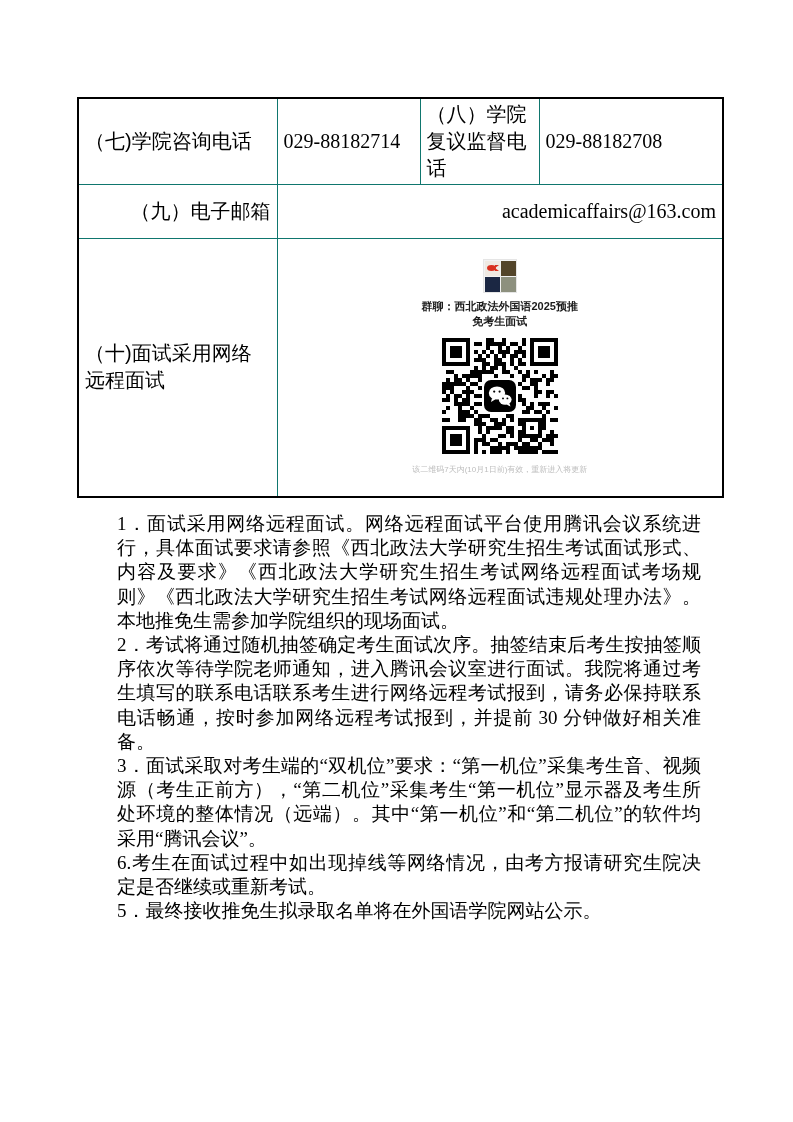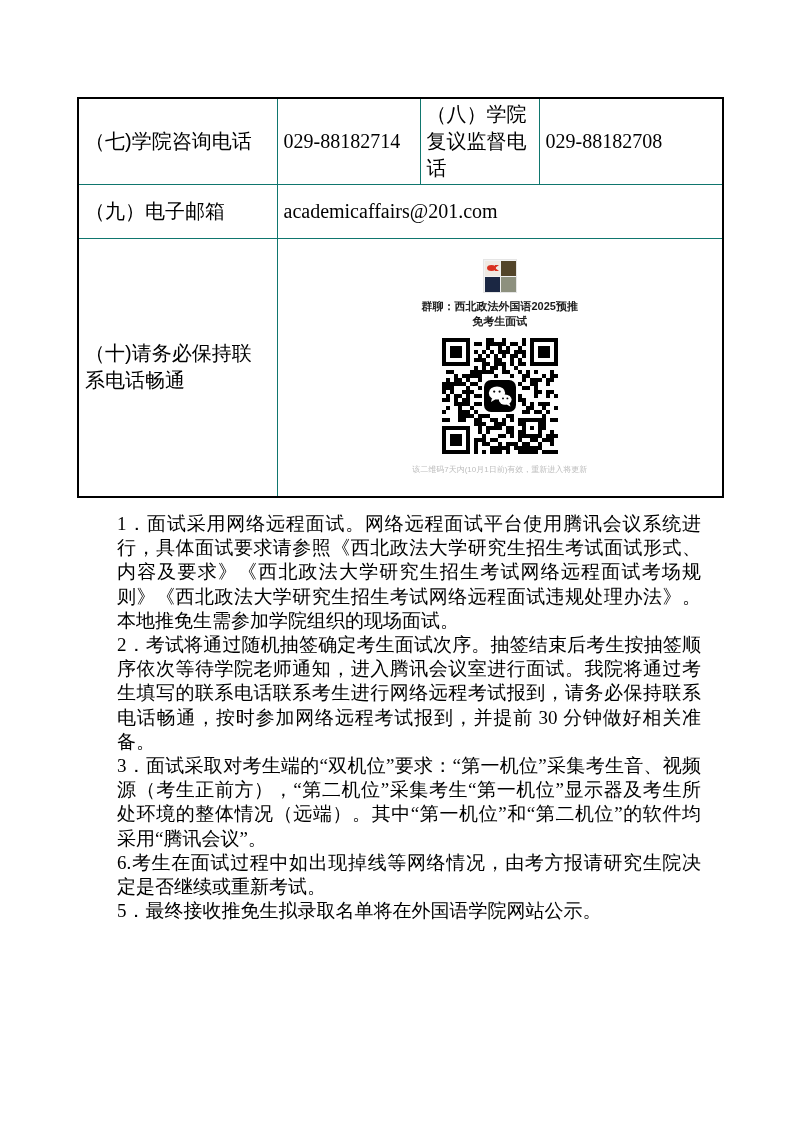--- a/index.html
+++ b/index.html
@@ -9,21 +9,21 @@
   }
   
   .contact-table {
     position:absolute; left:77px; top:97px;
     border-collapse:collapse; table-layout:fixed;
     border:2.5px solid #000;
   }
   .contact-table td { border:1px solid #0f766e; padding:2px 6px; vertical-align:middle; overflow:hidden; }
   .zh-label { font-family:"Liberation Sans","DejaVu Sans",sans-serif; font-size:20px; line-height:27px; }
   .val { font-family:"Liberation Serif","DejaVu Serif",serif; font-size:20px; }
-  .r1 { height:82px; } .r2 { height:54px; } .r3 { height:258px; }
+  .r1 { height:82px; } .r2 { height:54px;text-align:right; } .r3 { height:258px; }
 
   
   .qr-cell { text-align:center; vertical-align:middle; }
   .wechat-card { display:flex; flex-direction:column; align-items:center; gap:0; }
   .group-avatar {
     width:34px; height:34px; background:#f2f2f2; border:1px solid #e5e5e5;
     display:grid; grid-template-columns:15px 15px; grid-template-rows:15px 15px;
     gap:1px; padding:1px; box-sizing:border-box; margin-bottom:6px;
   }
   .group-avatar .cell { width:15px; height:15px; position:relative; overflow:hidden; }
@@ -71,24 +71,24 @@
     </colgroup>
     <tbody>
         <tr class="r1">
       <td class="zh-label">（七)学院咨询电话</td>
       <td class="val">029-88182714</td>
       <td class="zh-label">（八）学院复议监督电话</td>
       <td class="val">029-88182708</td>
     </tr>
     <tr class="r2">
       <td class="zh-label">（九）电子邮箱</td>
-      <td class="val" colspan="3">academicaffairs@201.com</td>
+      <td class="val" colspan="3">academicaffairs@163.com</td>
     </tr>
     <tr class="r3">
-      <td class="zh-label">（十)请务必保持联系电话畅通</td>
+      <td class="zh-label">（十)面试采用网络远程面试</td>
       <td class="qr-cell" colspan="3">
         <div class="wechat-card">
           <div class="group-avatar">
             <div class="cell" id="av0" style="background: rgb(239, 233, 226);">
               <div class="fish" id="fish" style="background: rgb(217, 48, 31); color: rgb(217, 48, 31);"></div>
             </div>
             <div class="cell" id="av1" style="background: rgb(83, 69, 42);"></div>
             <div class="cell" id="av2" style="background: rgb(27, 39, 67);"></div>
             <div class="cell" id="av3" style="background: rgb(141, 144, 126);"></div>
           </div>

